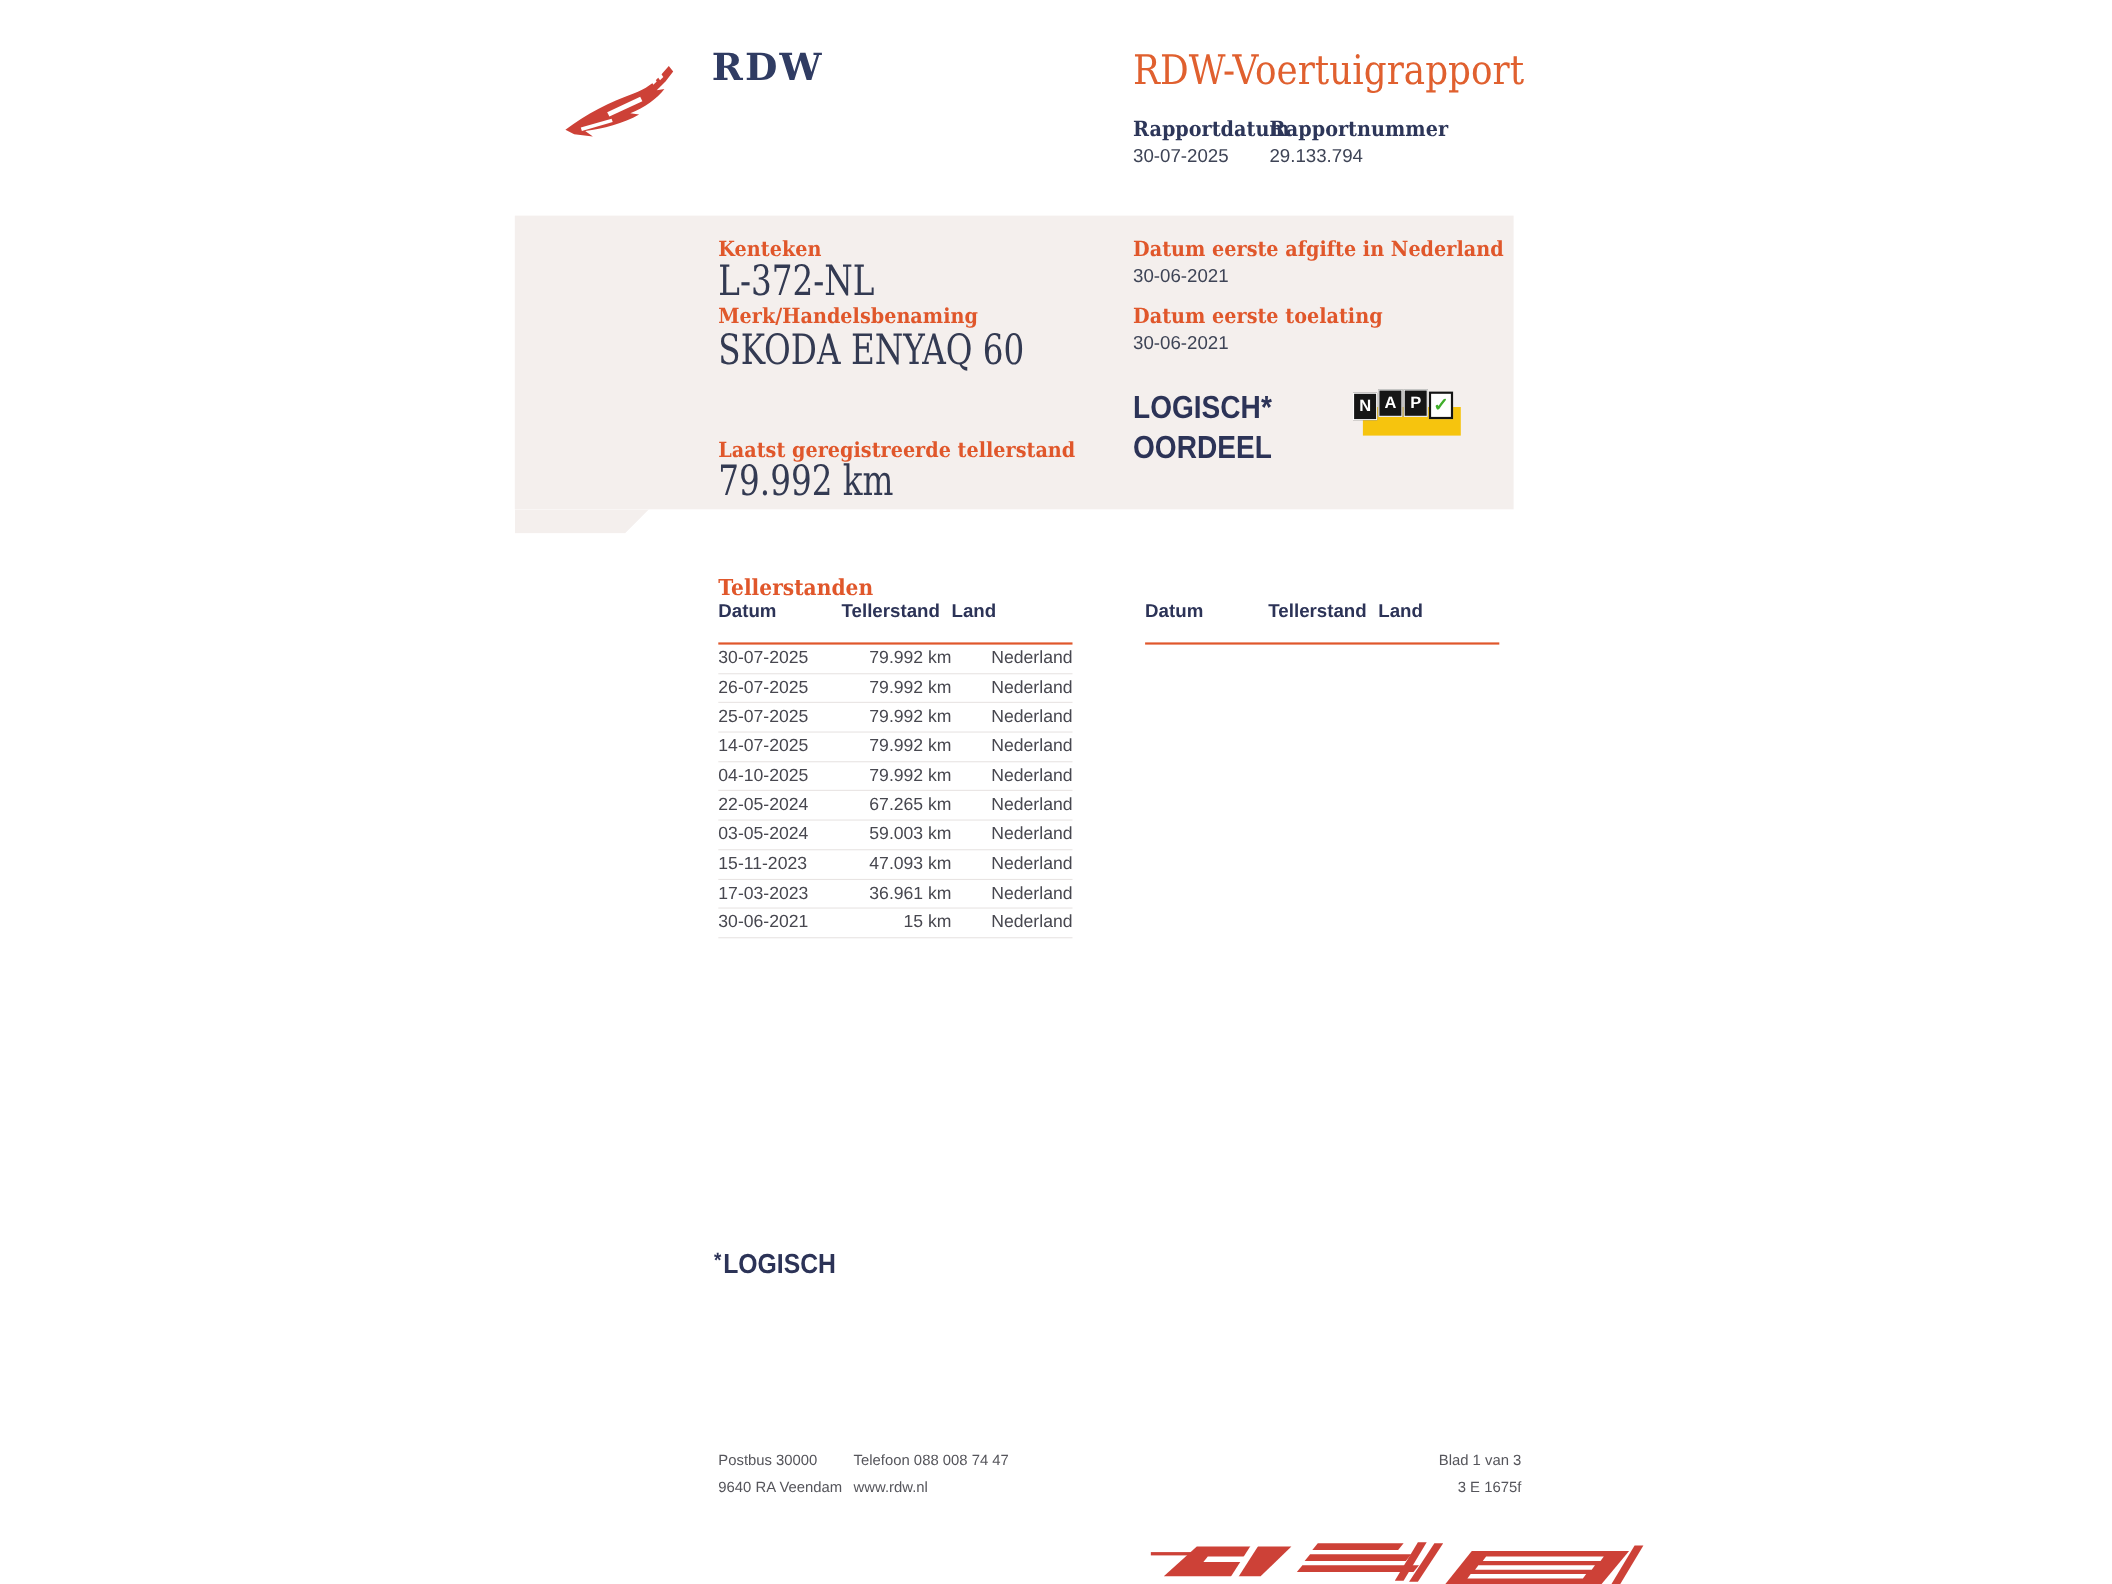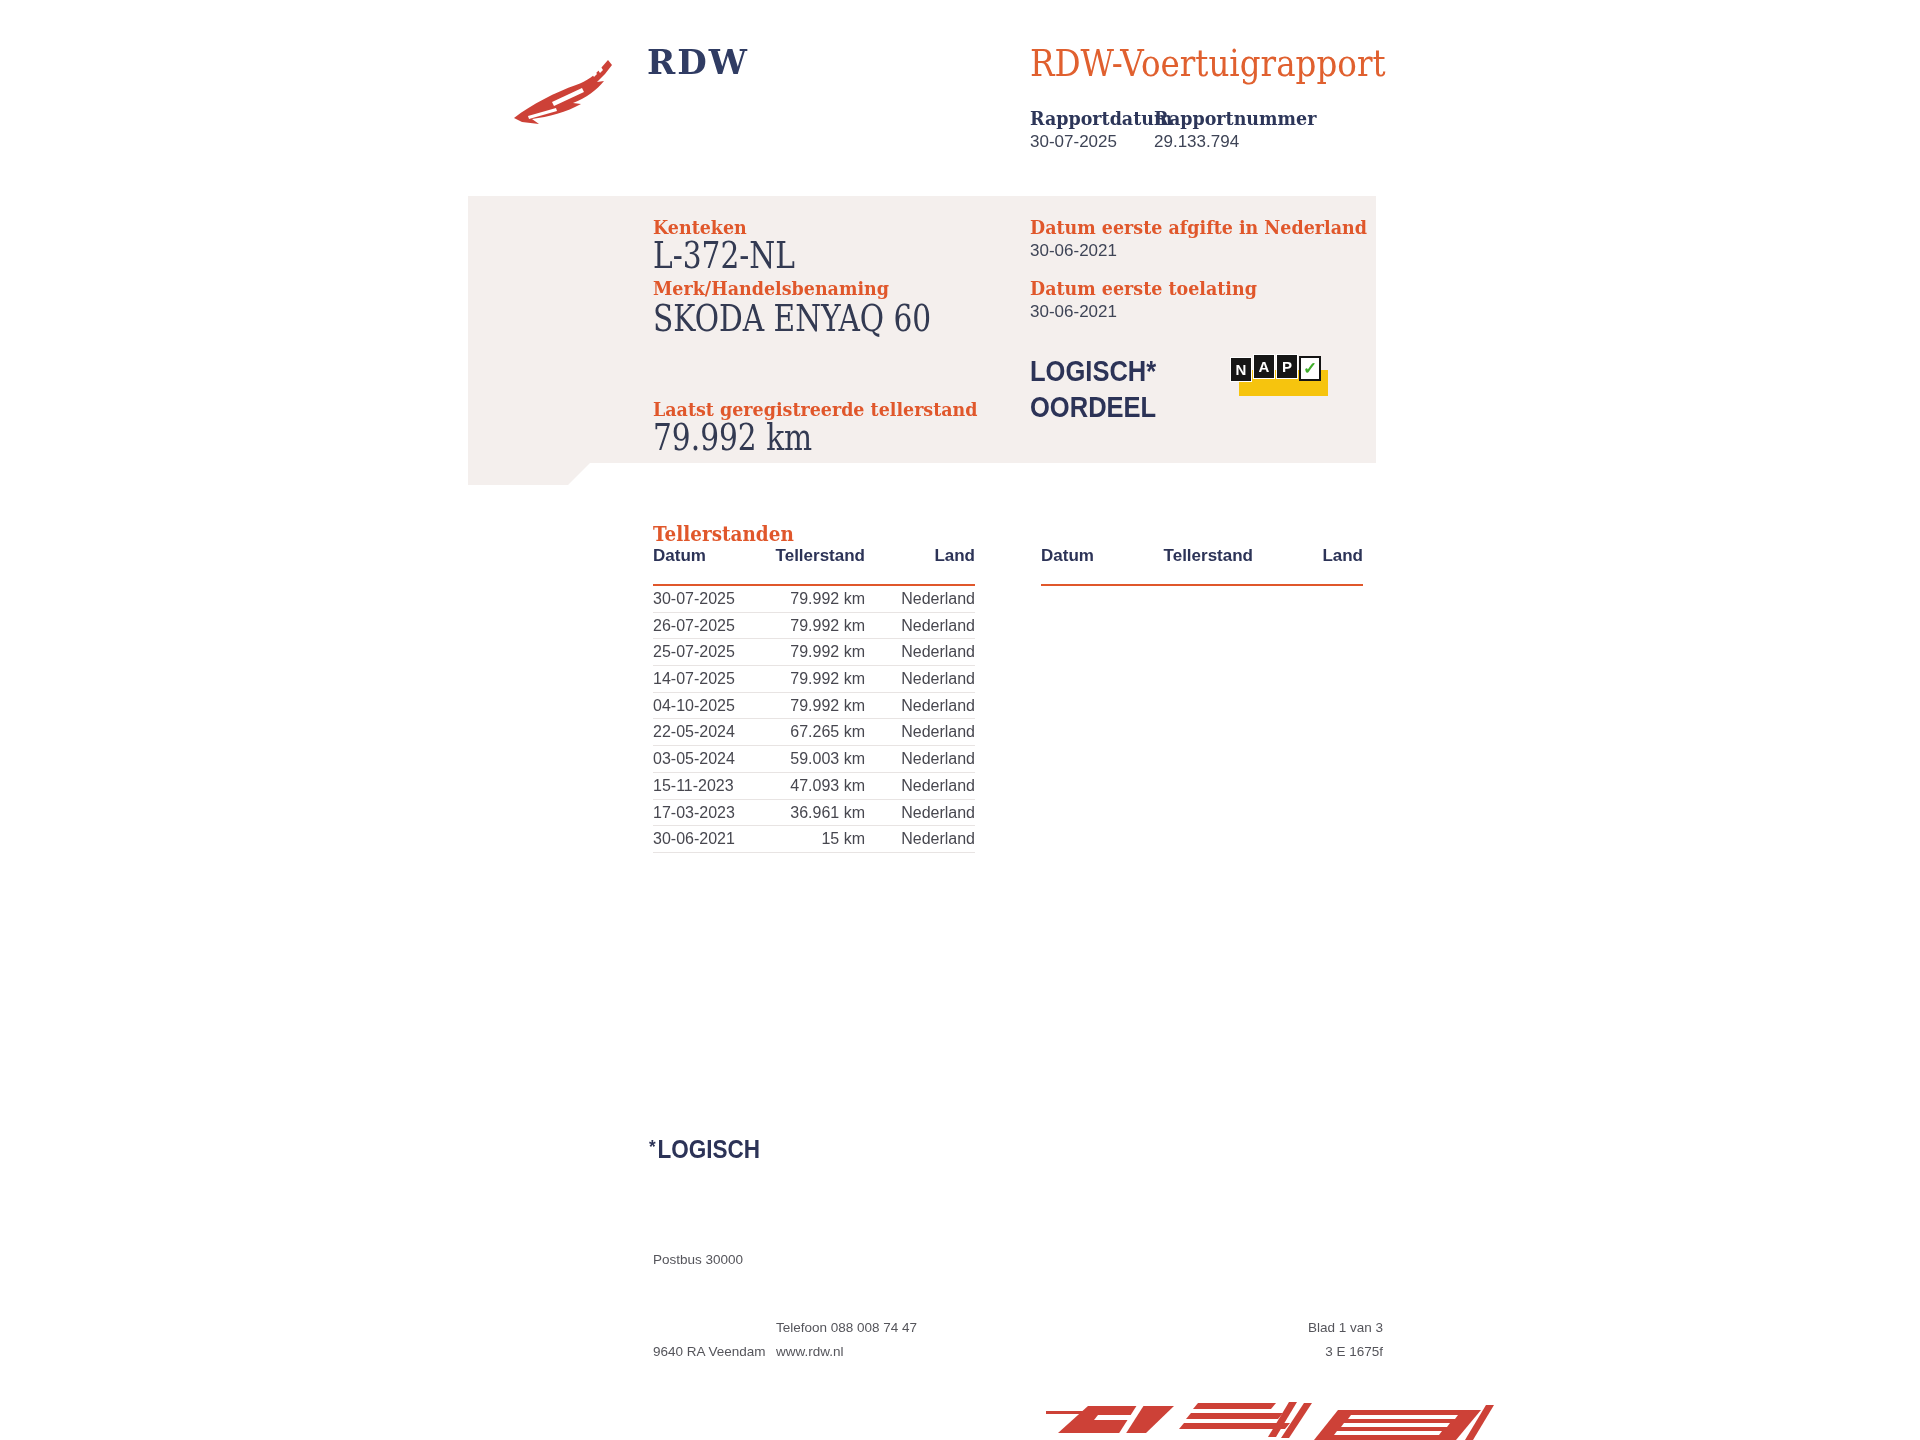--- a/index.html
+++ b/index.html
@@ -35,21 +35,21 @@
       font-size:15px;display:flex;align-items:center;justify-content:center;box-sizing:border-box;
       border:1px solid #fff;}
   .nap-tile.check{background:#fff;border:2px solid #141414;color:#3fae2a;font-size:17px;}
 
   
   .section-title{position:absolute;left:637px;top:522px;font-family:"DejaVu Serif",serif;
       font-weight:bold;font-size:20px;color:#e0572b;transform:scaleX(.92);transform-origin:left top;}
   .meter-table{position:absolute;top:546px;width:322px;}
   .mt-header{display:grid;grid-template-columns:112px 100px 110px;padding-bottom:18px;
       border-bottom:2px solid #e0572b;font-weight:bold;font-size:17px;color:#2c3357;}
-  .mt-header span:nth-child(2),.mt-header span:nth-child(3){text-align:right;}
+  .mt-header span:nth-child(2),.mt-header span:nth-child(3){}
   .mt-row{display:grid;grid-template-columns:112px 100px 110px;height:26.7px;line-height:26.5px;
       border-bottom:1px solid #e8e4e3;font-size:16px;color:#47474f;box-sizing:border-box;}
   .mt-row span:nth-child(2),.mt-row span:nth-child(3){text-align:right;}
 
   
   .footnote-title{position:absolute;left:633px;top:1135px;font-weight:bold;font-size:25px;
       color:#2c3357;transform:scaleX(.9);transform-origin:left top;white-space:nowrap;}
   .footnote-title .star{font-size:19px;position:relative;top:-5px;margin-right:2px;}
   .footnote-text{position:absolute;left:637px;top:1166px;width:780px;font-size:16px;
       line-height:23.5px;color:#e2653c;}
@@ -172,21 +172,21 @@
   <div class="meter-table" style="left:1025px">
     <div class="mt-header">
       <span>Datum</span>
       <span>Tellerstand</span>
       <span>Land</span>
     </div>
   </div>
 
   <div class="footnote-title"><span class="star">*</span><span>LOGISCH</span></div>
 
-  <div class="footer-item" style="left:637px;top:1252px">Postbus 30000</div>
+  <div class="footer-item" style="left:637px;top:1320px">Postbus 30000</div>
   <div class="footer-item" style="left:637px;top:1344px">9640 RA Veendam</div>
   <div class="footer-item" style="left:760px;top:1320px">Telefoon 088 008 74 47</div>
   <div class="footer-item" style="left:760px;top:1344px">www.rdw.nl</div>
   <div class="footer-item footer-right" style="top:1320px">Blad 1 van 3</div>
   <div class="footer-item footer-right" style="top:1344px">3 E 1675f</div>
 
   <svg class="bottom-art" width="450" height="40" viewBox="0 0 450 40">
     <g fill="#cd4137">
       <rect x="0" y="11" width="62" height="3"></rect>
       <polygon points="42,6 128,6 100,33 12,33"></polygon>

